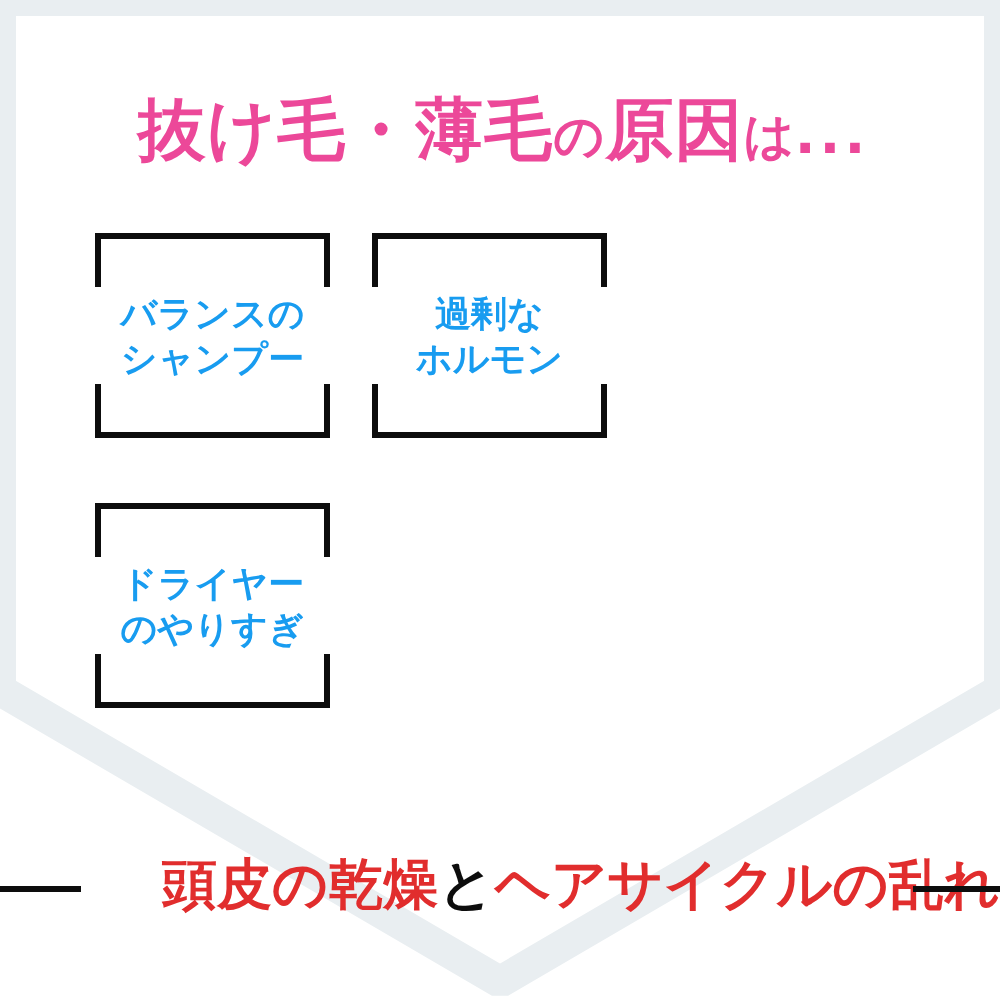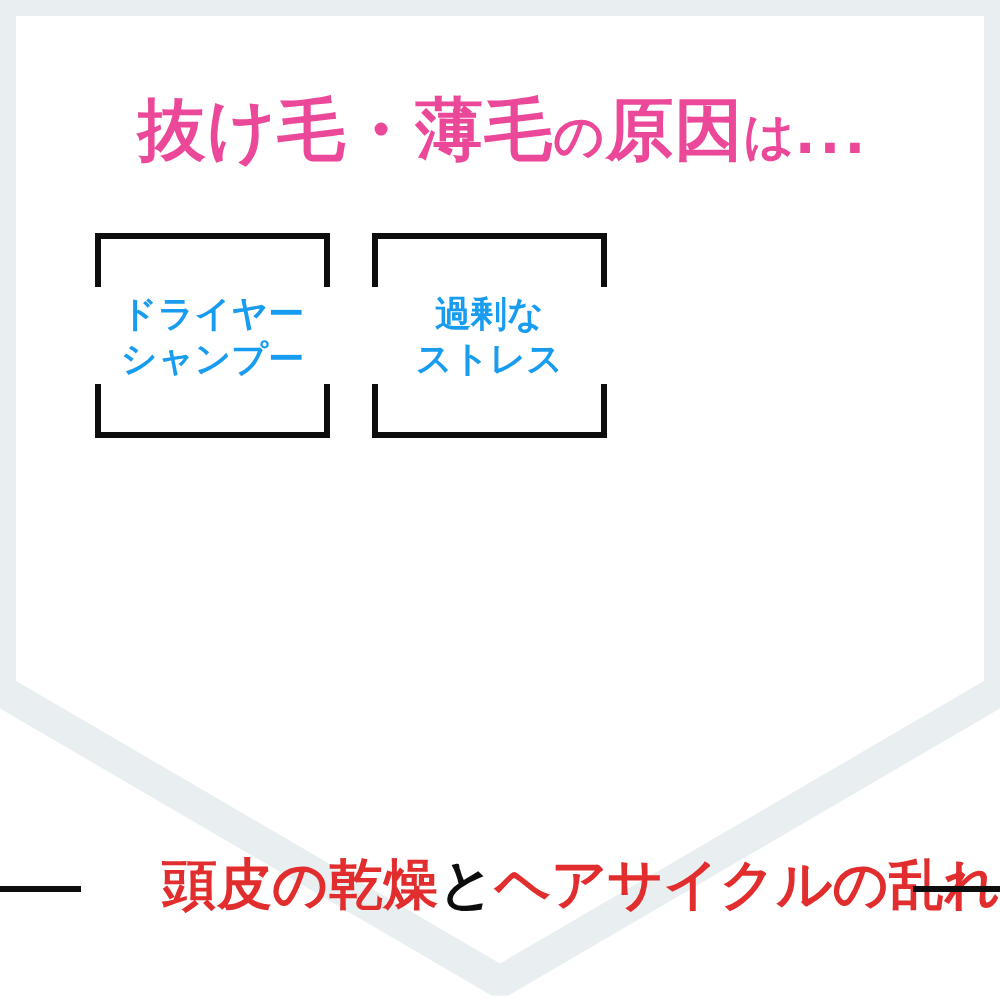--- a/index.html
+++ b/index.html
@@ -60,32 +60,38 @@
 
   <svg class="bg" viewBox="0 0 1000 1000" preserveAspectRatio="none" aria-hidden="true">
     <path d="M 0,0 L 1000,0 L 1000,690 L 500,982 L 0,690 Z" fill="none" stroke="#e9eef1" stroke-width="32" stroke-linejoin="bevel"></path>
   </svg>
 
   <h1 class="title"><span>抜け毛・薄毛</span><span class="sm">の</span><span>原因</span><span class="sm">は</span><span class="dots">...</span></h1>
 
   <div class="cause-box" style="left:95px;top:233px;">
     <div class="bk bk-top"></div>
     <div class="bk bk-bot"></div>
-    <div class="cause-label">ドライヤー
+    <div class="cause-label">バランスの
 シャンプー</div>
   </div>
 
   <div class="cause-box" style="left:372px;top:233px;">
     <div class="bk bk-top"></div>
     <div class="bk bk-bot"></div>
     <div class="cause-label">過剰な
-ストレス</div>
+ホルモン</div>
   </div>
 
 
+  <div class="cause-box" style="left:95px;top:503px;">
+    <div class="bk bk-top"></div>
+    <div class="bk bk-bot"></div>
+    <div class="cause-label">ドライヤー
+のやりすぎ</div>
+  </div>
 
 
 
 
   <div class="concl-2"><span class="hl">頭皮の乾燥</span><span class="conn">と</span><span class="hl">ヘアサイクルの乱れ</span></div>
 
   <div class="rule rule-left"></div>
   <div class="rule rule-right"></div>
 
 </div>

